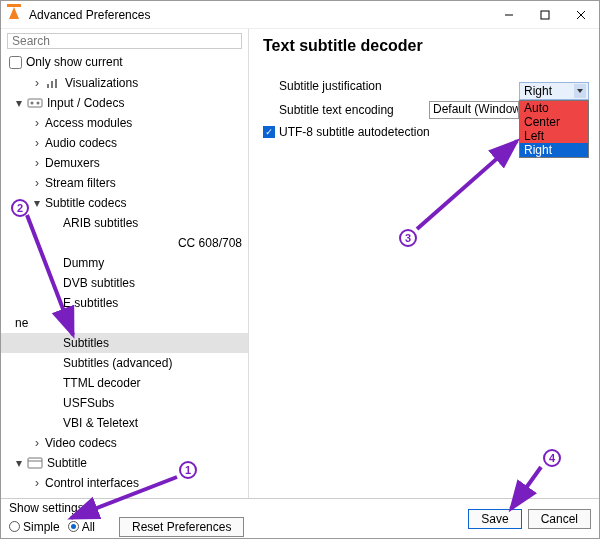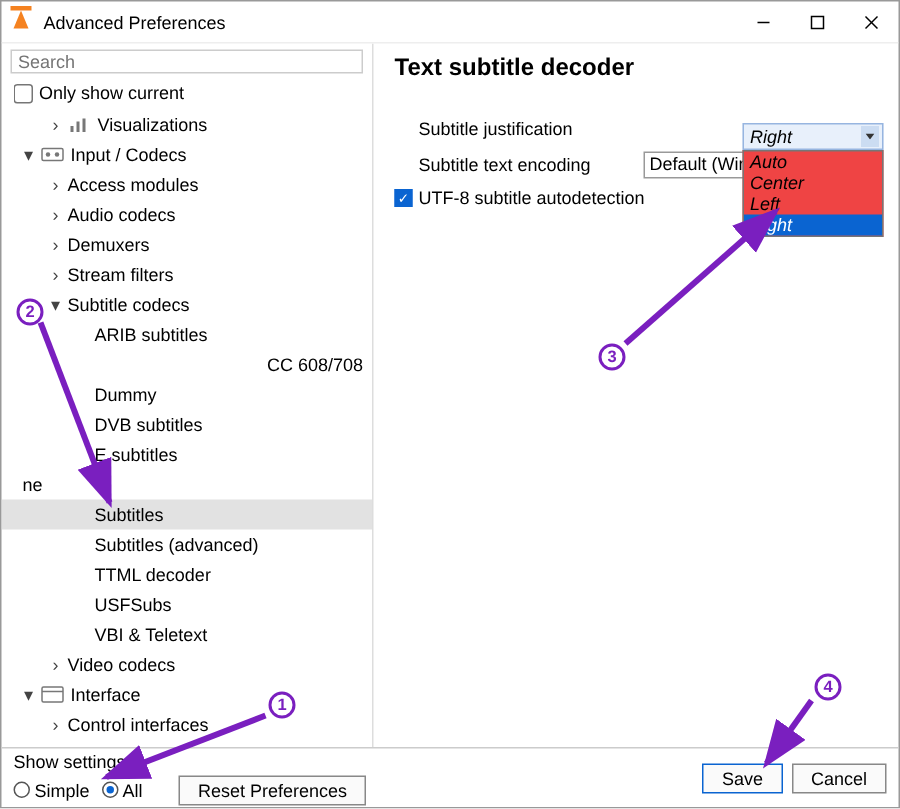--- a/index.html
+++ b/index.html
@@ -22,21 +22,21 @@
   .tree { flex: 1; overflow-y: auto; overflow-x: hidden; padding: 2px 0; }
   .tree-row { display: flex; align-items: center; height: 20px; padding-right: 6px; white-space: nowrap; }
   .tree-row.selected { background: #e2e2e2; }
   .chevron { width: 12px; text-align: center; color: #444; margin-right: 2px; }
   .tree-icon { width: 16px; height: 12px; display: inline-flex; align-items: center; justify-content: center; margin-right: 4px; }
   .right { flex: 1; padding: 8px 14px; position: relative; }
   .decoder-title { font-size: 16px; margin-bottom: 20px; font-weight: bold; }
   .form-row { display: flex; align-items: center; height: 22px; margin-bottom: 2px; margin-left: 16px; }
   .form-label { width: 150px; }
   .enc-field { width: 90px; border: 1px solid #999; height: 18px; padding: 0 3px; white-space: nowrap; overflow: hidden; }
-  .justify-select { position: absolute; right: 10px; top: 53px; width: 94px; font-style: italic; }
+  .justify-select { position: absolute; right: 10px; top: 53px; width: 70px; }
   .justify-select .sel-box { border: 1px solid #97b5e0; background: #e8f0fb; height: 18px; display: flex; align-items: center; justify-content: space-between; padding: 0 2px 0 4px; }
   .justify-select .dropbtn { width: 12px; height: 14px; background: #cbdcf2; display: flex; align-items: center; justify-content: center; }
   .dropdown { border: 1px solid #767676; background: #ef4444; }
   .dropdown div { padding: 1px 4px; height: 14px; line-height: 12px; }
   .dropdown .hl { background: #0a64d1; color: #fff; }
   .utfrow { display: flex; align-items: center; gap: 4px; margin-top: 4px; }
   .utfrow .cb { width: 12px; height: 12px; border: 1px solid #0a64d1; background: #0a64d1; color: #fff; display: inline-flex; align-items: center; justify-content: center; font-size: 9px; }
   .footer { border-top: 1px solid #ccc; display: flex; align-items: center; height: 40px; padding: 0 8px; }
   .footer-left { flex: 1; }
   .showlbl { margin-bottom: 2px; }
@@ -181,21 +181,21 @@
             <span>Video codecs</span>
           </div>
           <div class="tree-row" style="padding-left: 12px;">
             <span class="chevron">▾</span>
             <span class="tree-icon">
               <svg width="16" height="12">
                 <rect x="1" y="1" width="14" height="10" rx="1" fill="none" stroke="#777"></rect>
                 <line x1="1" y1="4" x2="15" y2="4" stroke="#777"></line>
               </svg>
             </span>
-            <span>Interface</span>
+            <span>Subtitle</span>
           </div>
           <div class="tree-row" style="padding-left: 30px;">
             <span class="chevron">›</span>
             <span>Control interfaces</span>
           </div>
         </div>
     </div>
 
     <div class="right">
       <div class="decoder-title">Text subtitle decoder</div>

